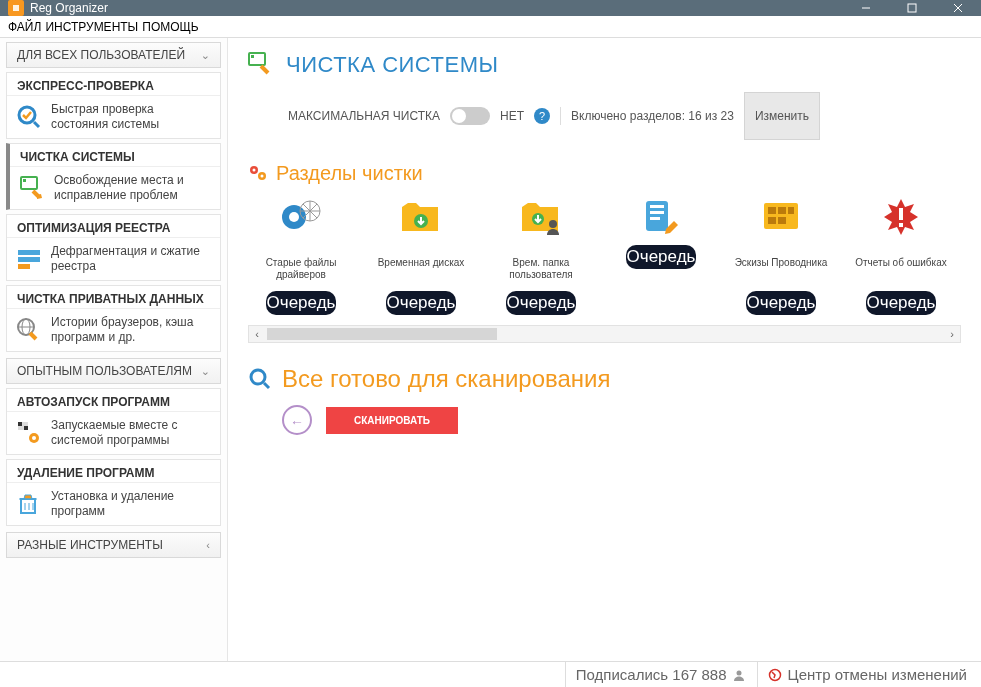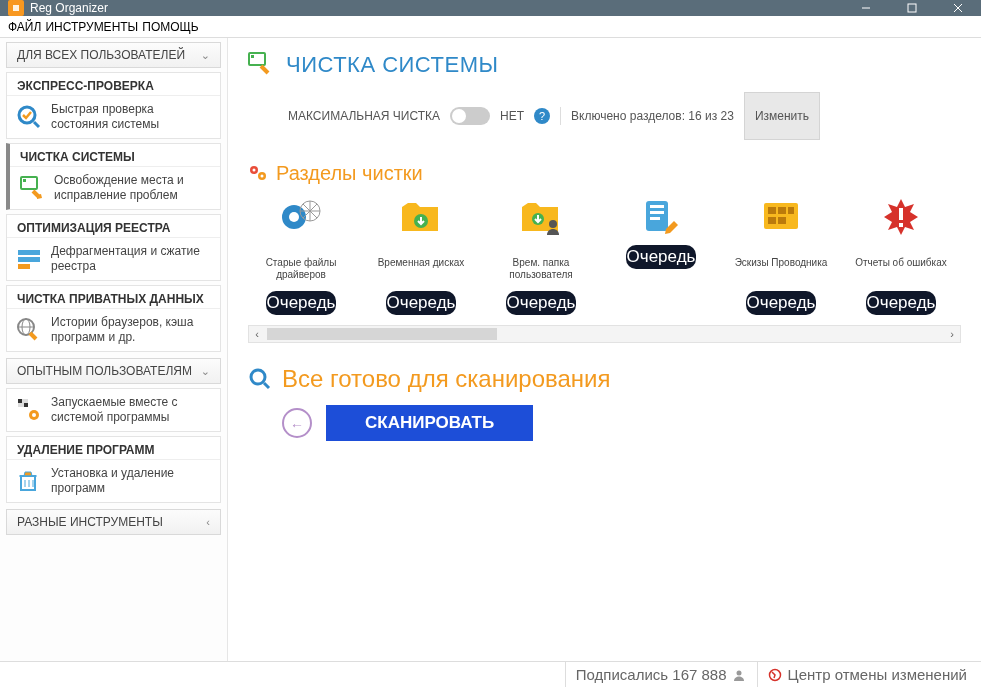--- a/index.html
+++ b/index.html
@@ -38,21 +38,21 @@
 .tile .tlabel { font-size: 10px; color: #444; line-height: 1.15; margin-top: 18px; min-height: 28px; }
 .tile .badge { margin-top: 6px; background: #0f172a; color: #fff; font-size: 17px; padding: 2px 1px; border-radius: 10px; }
 .hscroll { margin-top: 10px; height: 18px; background: #f4f4f4; border: 1px solid #e2e2e2; display: flex; align-items: center; position: relative; }
 .hscroll .thumb { position: absolute; left: 18px; width: 230px; height: 12px; background: #d6d6d6; top: 2px; }
 .hscroll .arr { width: 16px; display: flex; justify-content: center; font-size: 11px; color: #666; cursor: pointer; }
 .hscroll .arr.right { margin-left: auto; }
 .readyrow { margin-top: 22px; display: flex; align-items: center; gap: 10px; }
 .readyrow h2 { font-size: 24px; font-weight: 400; color: #f39a1f; }
 .scanrow { margin-top: 12px; display: flex; align-items: center; gap: 14px; padding-left: 34px; }
 .backbtn { width: 30px; height: 30px; border: 2px solid #b48fc9; border-radius: 50%; display: flex; align-items: center; justify-content: center; cursor: pointer; color: #b48fc9; font-size: 14px; }
-.scanbtn { background: #1d4ed8; color: #fff; padding: 8px 39px; font-size: 17px; font-weight: 600; cursor: pointer; border: none; }
+.scanbtn { background: #ef4444; color: #fff; padding: 8px 28px; font-size: 10px; font-weight: 600; cursor: pointer; border: none; }
 .statusbar { height: 26px; border-top: 1px solid #ddd; display: flex; align-items: center; justify-content: flex-end; font-size: 15px; color: #666; padding: 0 4px; gap: 2px; }
 .statusbar .cell { display: flex; align-items: center; gap: 6px; padding: 0 10px; border-left: 1px solid #ddd; height: 100%; }
 .chev { font-size: 11px; color: #888; }
 svg { display: block; }
 </style>
 </head>
 <body>
 
 <div class="titlebar">
   <span class="logo">
@@ -151,20 +151,21 @@
         <span class="desc">Истории браузеров, кэша программ и др.</span>
       </div>
     </div>
 
     <div class="sidegroup-head">
       <span>ОПЫТНЫМ ПОЛЬЗОВАТЕЛЯМ</span>
       <span class="chev">⌄</span>
     </div>
 
     <div class="sidecard">
+      <div class="card-title">АВТОЗАПУСК ПРОГРАММ</div>
       <div class="card-body">
         <span class="icon">
           <svg width="26" height="26" viewBox="0 0 26 26">
               <rect x="2" y="2" width="10" height="8" fill="#ddd"></rect>
               <rect x="2" y="2" width="4" height="4" fill="#333"></rect>
               <rect x="8" y="6" width="4" height="4" fill="#333"></rect>
               <circle cx="18" cy="18" r="5" fill="#f39a1f"></circle>
               <circle cx="18" cy="18" r="2" fill="#fff"></circle>
             </svg>
         </span>

